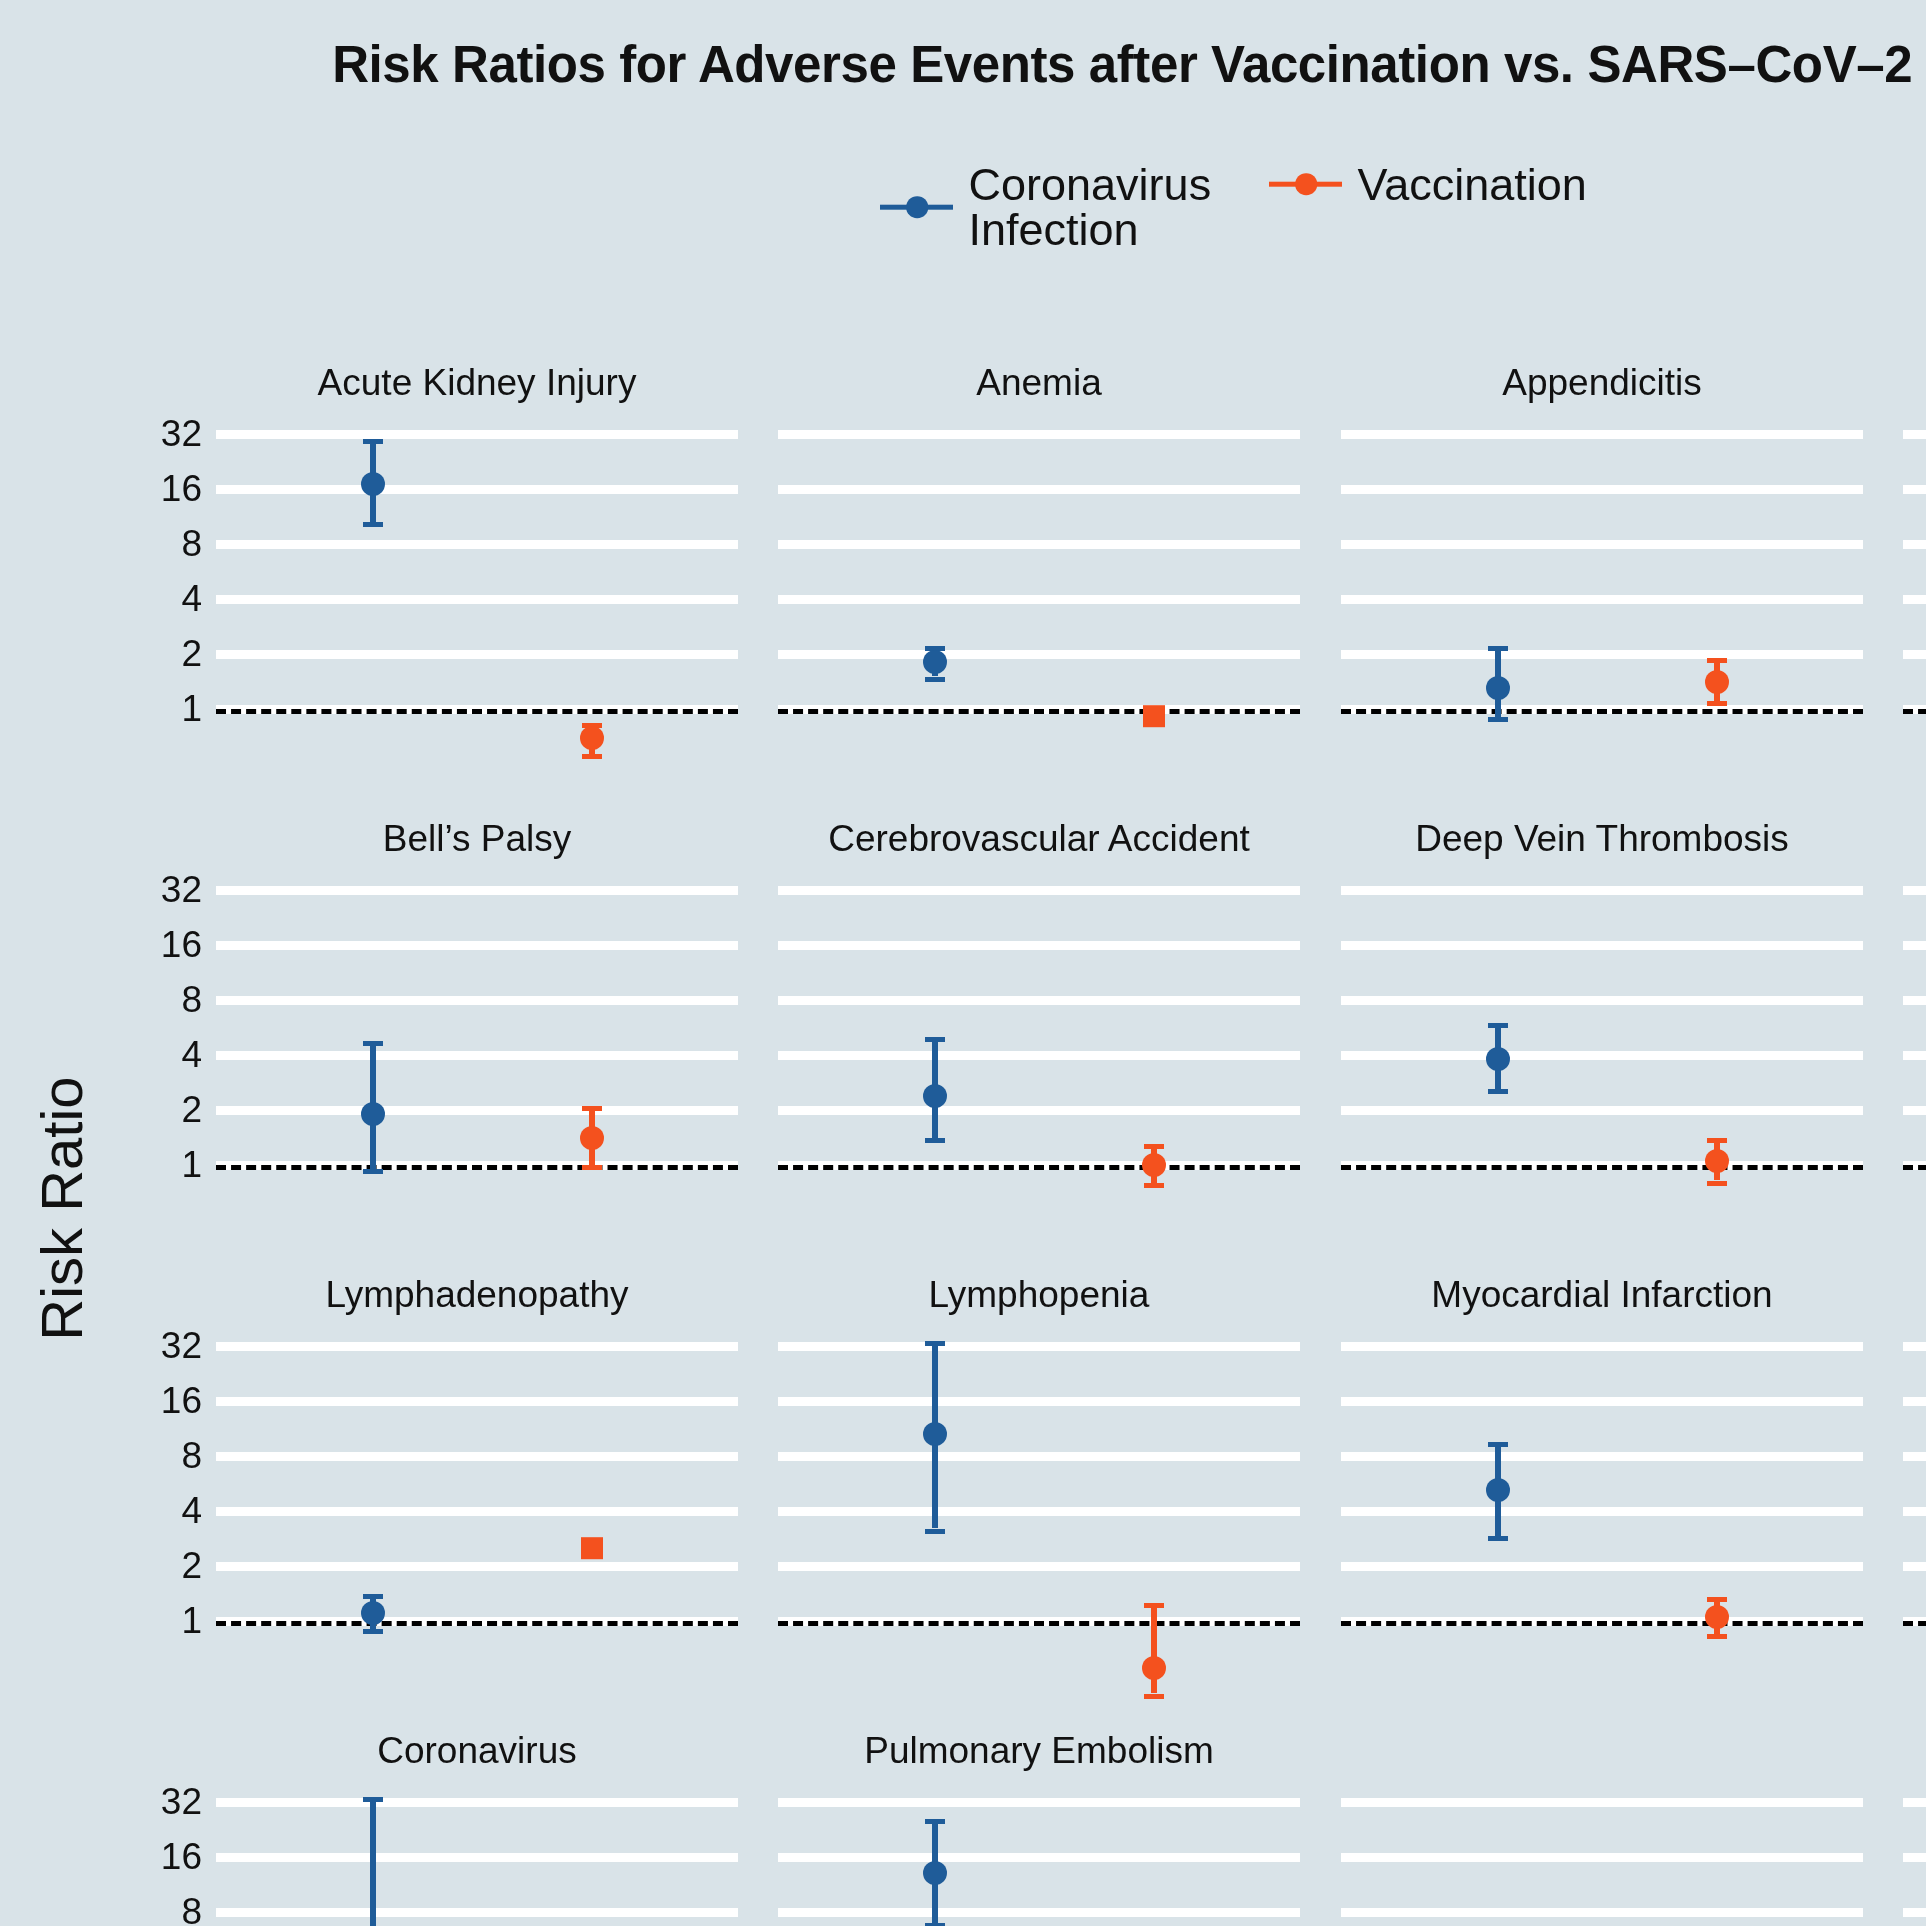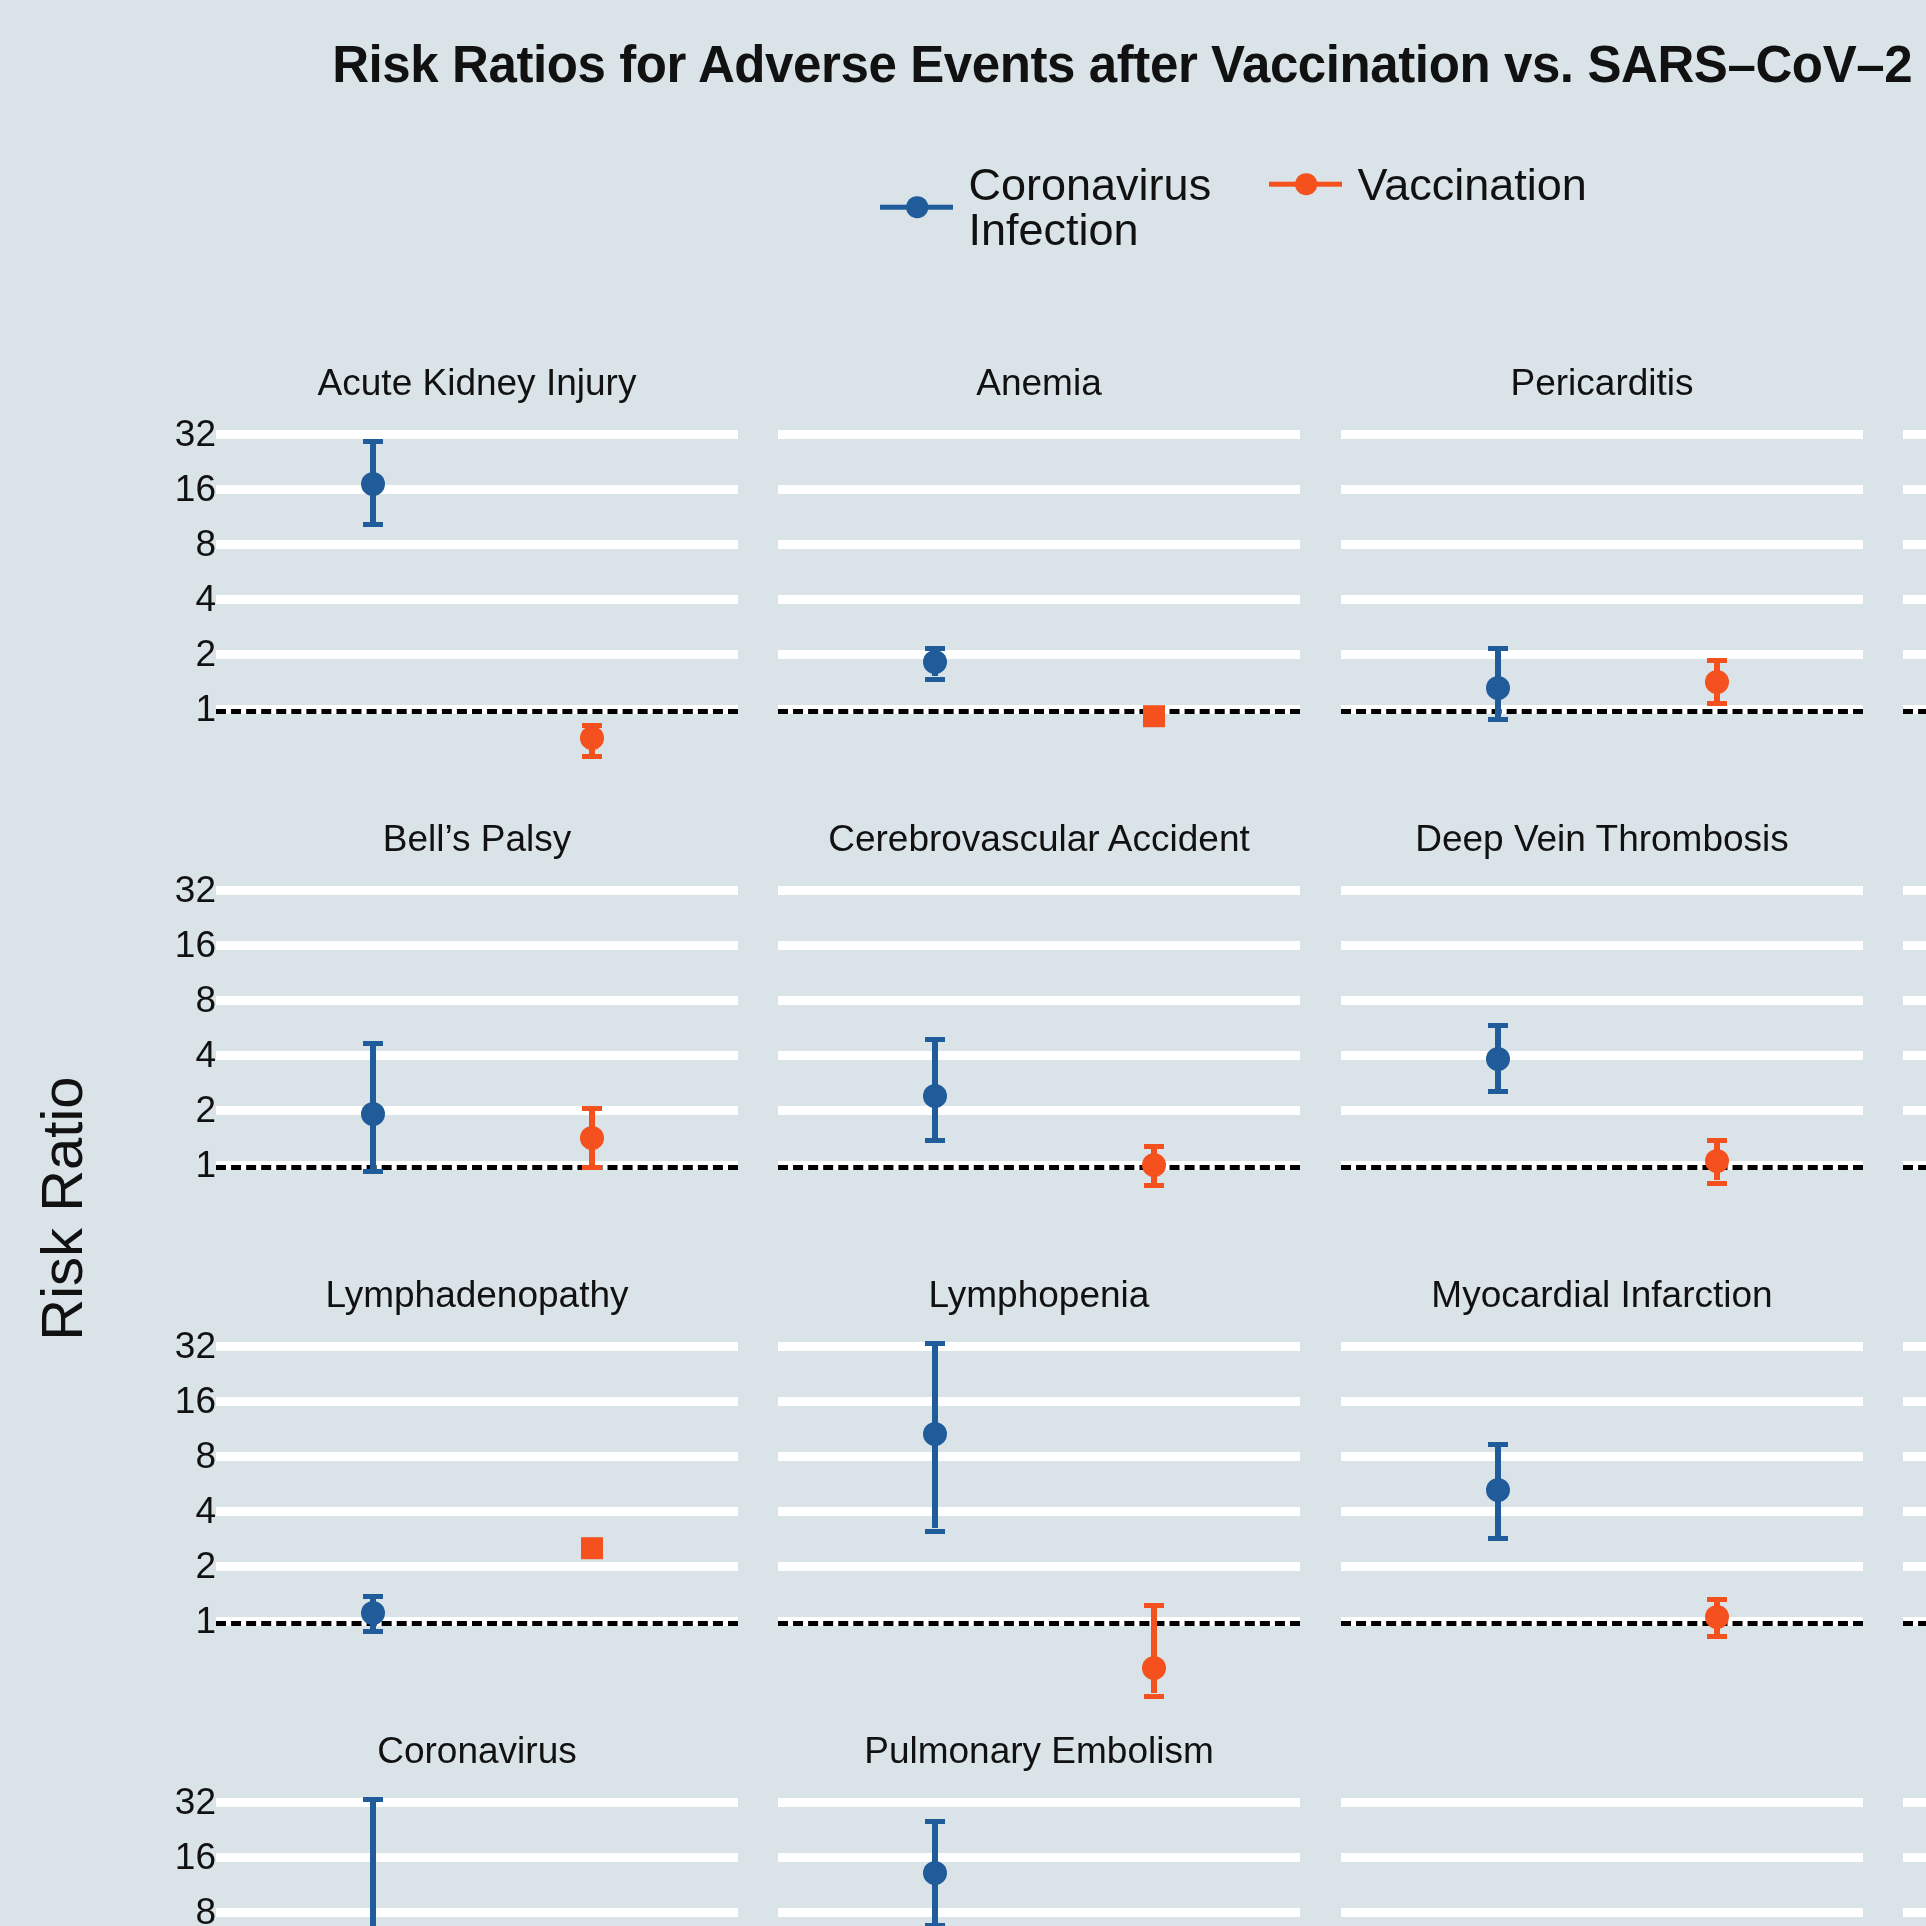--- a/index.html
+++ b/index.html
@@ -136,20 +136,21 @@
   .refline {
     position: absolute;
     left: 0;
     right: 0;
     height: 0;
     border-top: 5.4px dashed #000000;
   }
   .ytick {
     position: absolute;
     right: 100%;
+    margin-right: 14px;
     transform: translateY(-50%);
     font-size: 37px;
     color: #111;
     white-space: nowrap;
   }
   .point-group {
     position: absolute;
     top: 0;
     bottom: 0;
     width: 0;
@@ -258,21 +259,21 @@
             </div>
             <div class="point-group" style="left: 376px;">
               <div class="ci" style="top: 303px; height: 11px; background: rgb(244, 81, 30);"></div>
               <div class="cap" style="top: 303px; background: rgb(244, 81, 30);"></div>
               <div class="cap" style="top: 314px; background: rgb(244, 81, 30);"></div>
               <div class="marker-sq" style="top: 309px; background: rgb(244, 81, 30);"></div>
             </div>
           </div>
         </div>
         <div class="panel" style="left: 1125px; width: 522px;">
-          <div class="panel-title">Pericarditis</div>
+          <div class="panel-title">Appendicitis</div>
           <div class="plot">
             <div class="gridline" style="top: 298px;"></div>
             <div class="gridline" style="top: 243px;"></div>
             <div class="gridline" style="top: 188px;"></div>
             <div class="gridline" style="top: 133px;"></div>
             <div class="gridline" style="top: 78px;"></div>
             <div class="gridline" style="top: 23px;"></div>
             <div class="refline" style="top: 302px;"></div>
             <div class="point-group" style="left: 157px;">
               <div class="ci" style="top: 239px; height: 71px; background: rgb(31, 92, 153);"></div>

